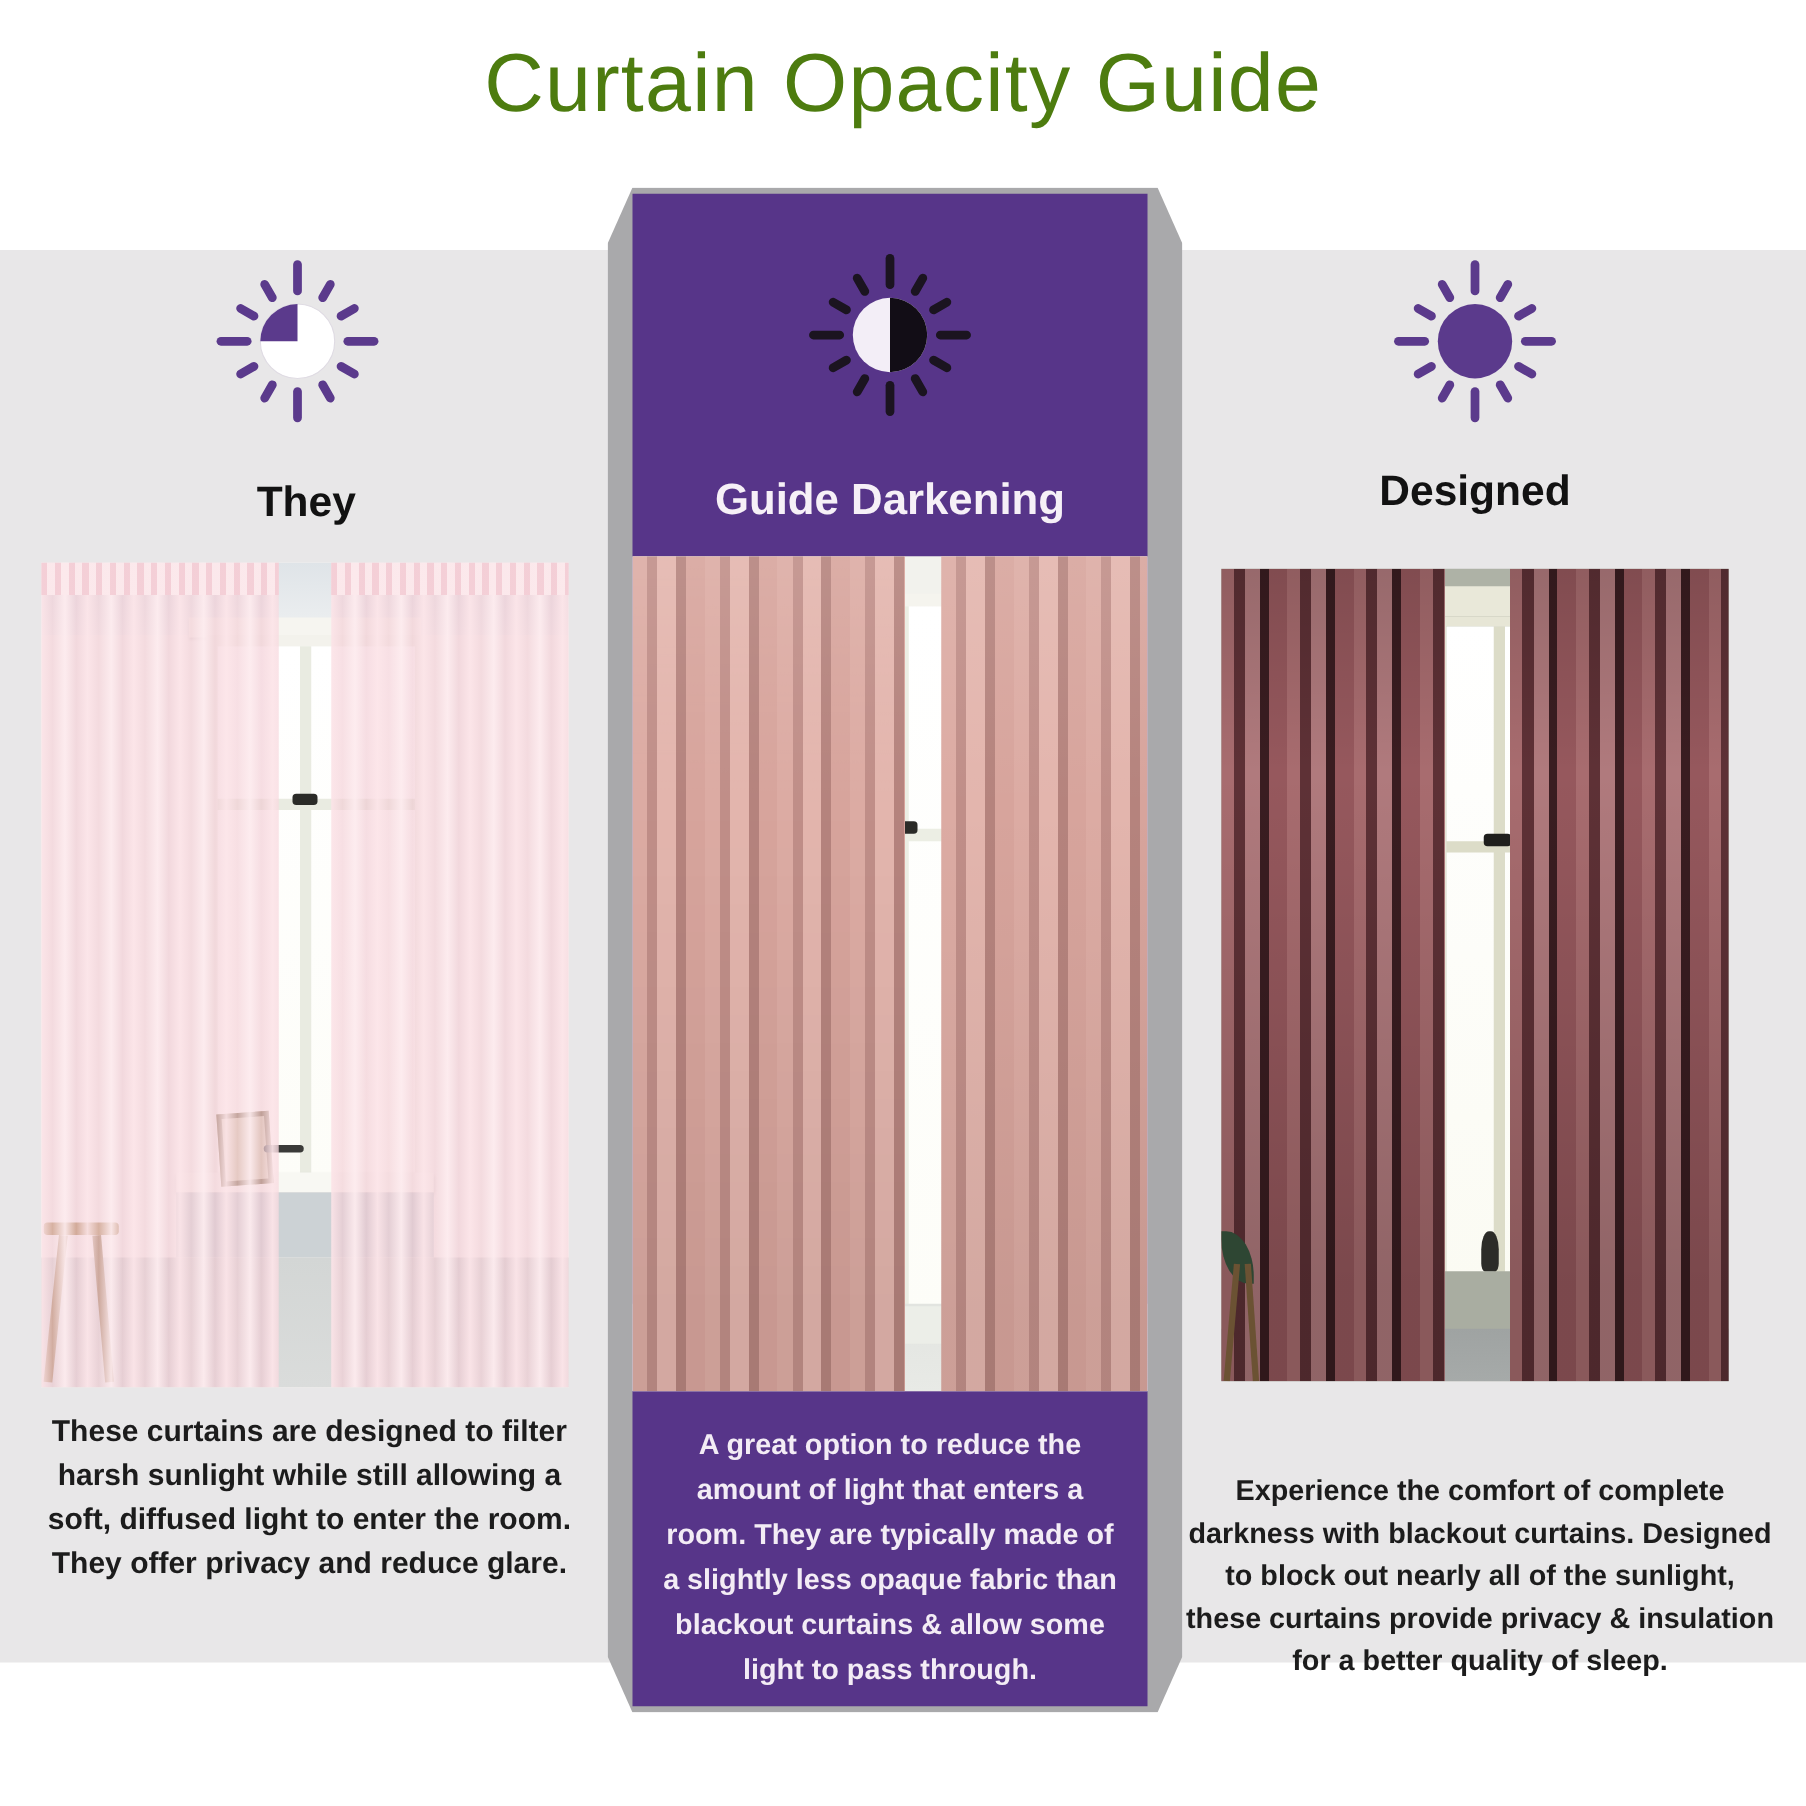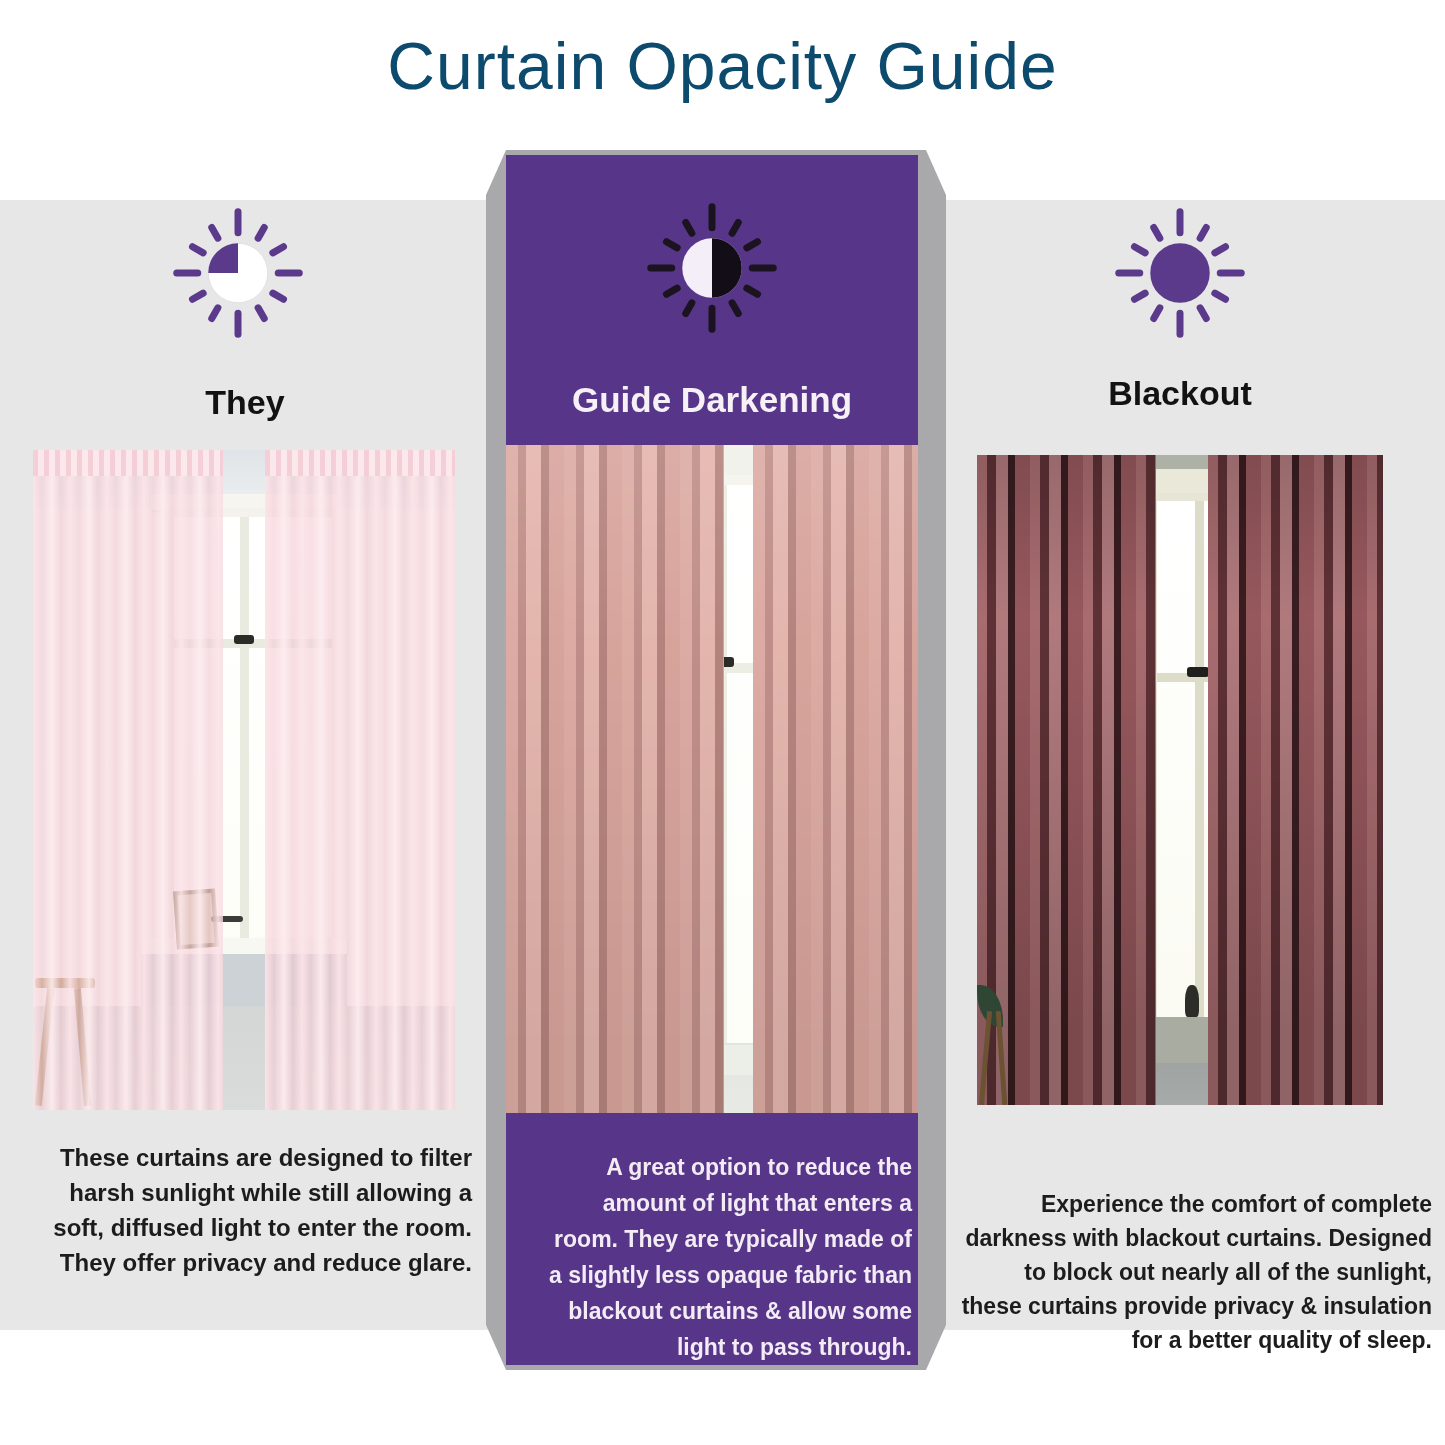--- a/index.html
+++ b/index.html
@@ -1,30 +1,30 @@
 <!DOCTYPE html>
 <html><head>
 <meta charset="utf-8">
 <style>
   html,body{margin:0;padding:0;background:#ffffff;}
   .canvas{position:relative;width:1445px;height:1445px;background:#ffffff;overflow:hidden;
           font-family:"Liberation Sans",sans-serif;}
 
   
   .title{position:absolute;left:0;top:28px;width:100%;margin:0;text-align:center;
-         font-size:66px;font-weight:500;letter-spacing:1px;color:#0c4a6e;
+         font-size:66px;font-weight:500;letter-spacing:1px;color:#4d7c0f;
          font-family:"Liberation Sans",sans-serif;}
 
   
   .band{position:absolute;left:0;top:200px;width:1445px;height:1130px;background:#e8e7e8;}
 
   
   .sun{position:absolute;width:140px;height:140px;}
   .col-label{position:absolute;margin:0;text-align:center;font-weight:700;font-size:34px;color:#121212;}
-  .col-text{position:absolute;margin:12px;text-align:right;font-weight:700;color:#1c1c1c;}
+  .col-text{position:absolute;margin:0;text-align:center;font-weight:700;color:#1c1c1c;}
 
   
   .sun-sheer{left:168px;top:203px;}
   .label-sheer{left:120px;top:383px;width:250px;}
   .text-sheer{left:35px;top:1128px;width:425px;font-size:24px;line-height:35px;}
 
   
   .sun-blackout{left:1110px;top:203px;}
   .label-blackout{left:1050px;top:374px;width:260px;}
   .text-blackout{left:948px;top:1175px;width:472px;font-size:23px;line-height:34px;}
@@ -225,21 +225,21 @@
       <line x1="34" y1="80" x2="10" y2="80"></line>
         <line x1="40.2" y1="57" x2="28" y2="50"></line>
       <line x1="57" y1="40.2" x2="50" y2="28"></line>
         <line x1="80" y1="34" x2="80" y2="10"></line>
       <line x1="103" y1="40.2" x2="110" y2="28"></line>
         <line x1="119.8" y1="57" x2="132" y2="50"></line>
     </g>
     <circle cx="80" cy="80" r="34" fill="#5b3a8c"></circle>
   </svg>
 
-  <h2 class="col-label label-blackout">Blackout</h2>
+  <h2 class="col-label label-blackout">Designed</h2>
 
   <div class="photo photo-blackout">
     <div class="pb-crown"></div>
     <div class="window pb-window">
       <div class="muntin-v"></div>
       <div class="muntin-h"></div>
       <div class="latch"></div>
     </div>
     <div class="pb-lowerwall"></div>
     <div class="pb-floor"></div>

